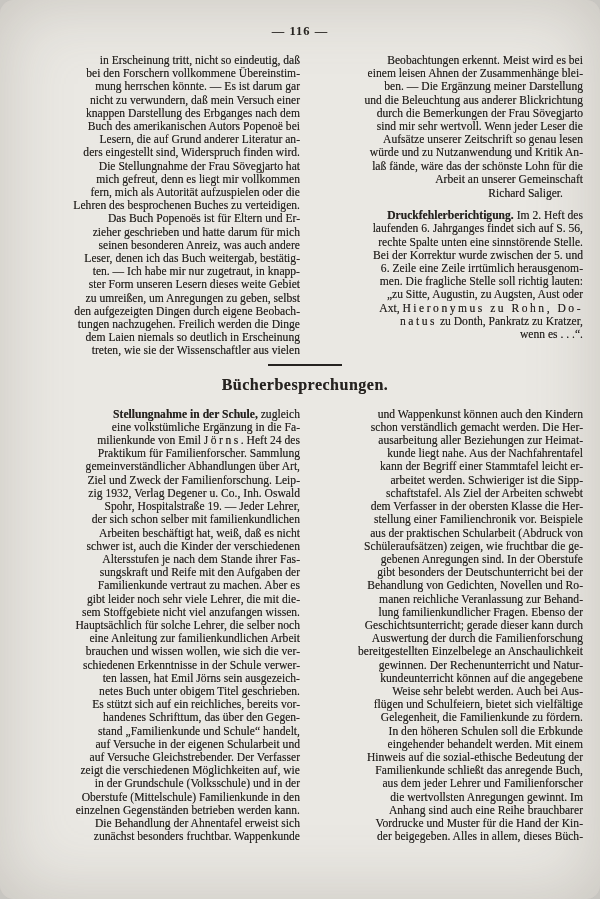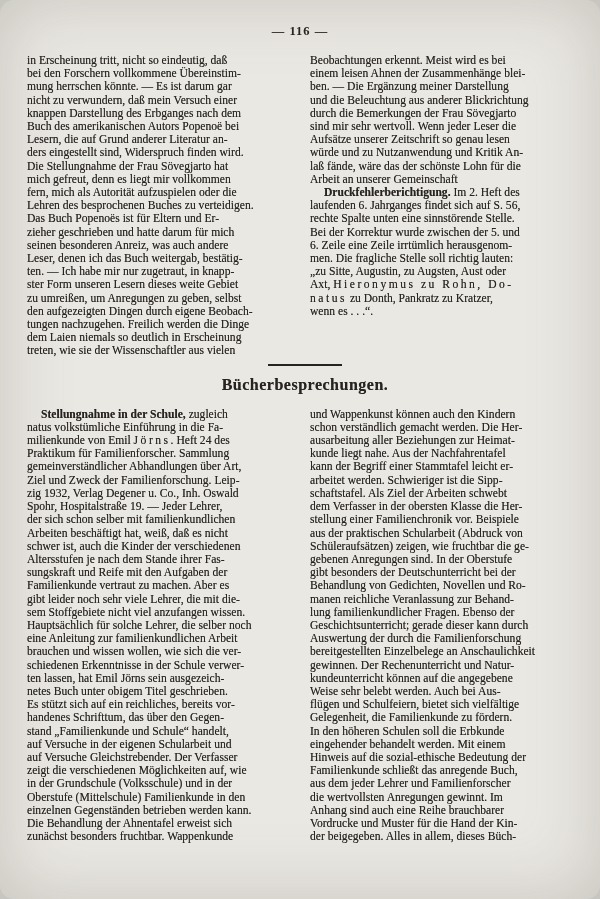--- a/index.html
+++ b/index.html
@@ -29,21 +29,21 @@
     display: grid;
     grid-template-columns: 1fr 1fr;
     column-gap: 10px;
     margin-top: 12px;
   }
   .body-text {
     margin: 0;
     font-size: 11.6px;
     line-height: 13.2px;
     white-space: pre-line;
-    text-align: left;
+    text-align: right;
     text-shadow: 0 0 0.5px rgba(38,35,32,0.55);
   }
   .indent { text-indent: 14px; }
   .lead { font-weight: bold; }
   .gesperrt { letter-spacing: 2.5px; }
   .signature {
     margin: 1px 20px 9px 0;
     font-size: 11.6px;
     line-height: 13.2px;
     text-align: right;
@@ -101,40 +101,41 @@
         <p class="body-text">Beobachtungen erkennt. Meist wird es bei
 einem leisen Ahnen der Zusammenhänge blei-
 ben. — Die Ergänzung meiner Darstellung
 und die Beleuchtung aus anderer Blickrichtung
 durch die Bemerkungen der Frau Sövegjarto
 sind mir sehr wertvoll. Wenn jeder Leser die
 Aufsätze unserer Zeitschrift so genau lesen
 würde und zu Nutzanwendung und Kritik An-
 laß fände, wäre das der schönste Lohn für die
 Arbeit an unserer Gemeinschaft</p>
+        <p class="signature">Richard Saliger.</p>
         <p class="body-text indent"><span class="lead">Druckfehlerberichtigung.</span><span> Im 2. Heft des
 laufenden 6. Jahrganges findet sich auf S. 56,
 rechte Spalte unten eine sinnstörende Stelle.
 Bei der Korrektur wurde zwischen der 5. und
 6. Zeile eine Zeile irrtümlich herausgenom-
 men. Die fragliche Stelle soll richtig lauten:
 „zu Sitte, Augustin, zu Augsten, Aust oder
 Axt, </span><span class="gesperrt">Hieronymus zu Rohn, Do-
 natus</span><span> zu Donth, Pankratz zu Kratzer,
 wenn es . . .“.</span></p>
       </div>
   </div>
 
   <div class="divider"></div>
   <h1 class="section-heading">Bücherbesprechungen.</h1>
 
   <div class="columns" style="margin-top:0">
     <div>
         <p class="body-text indent"><span class="lead">Stellungnahme in der Schule,</span><span> zugleich
-natus volkstümliche Einführung in die Fa-
+eine volkstümliche Ergänzung in die Fa-
 milienkunde von Emil </span><span class="gesperrt">Jörns</span><span>. Heft 24 des
 Praktikum für Familienforscher. Sammlung
 gemeinverständlicher Abhandlungen über Art,
 Ziel und Zweck der Familienforschung. Leip-
 zig 1932, Verlag Degener u. Co., Inh. Oswald
 Spohr, Hospitalstraße 19. — Jeder Lehrer,
 der sich schon selber mit familienkundlichen
 Arbeiten beschäftigt hat, weiß, daß es nicht
 schwer ist, auch die Kinder der verschiedenen
 Altersstufen je nach dem Stande ihrer Fas-

